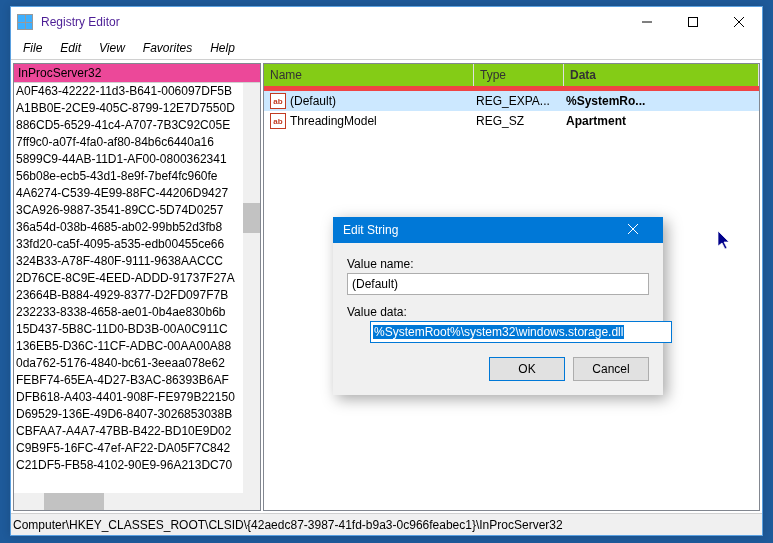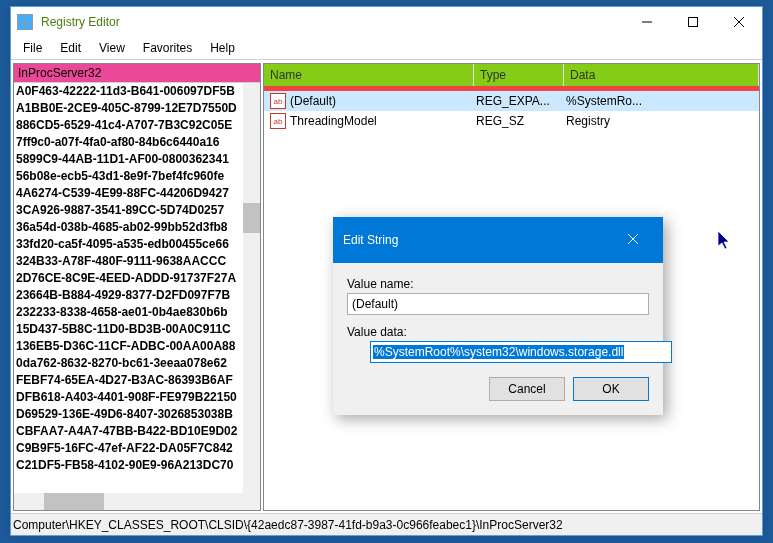--- a/index.html
+++ b/index.html
@@ -1,53 +1,53 @@
 <!DOCTYPE html>
 <html><head>
 <meta charset="utf-8">
 <style>
   * { box-sizing: border-box; font-family: "Segoe UI", Tahoma, sans-serif; font-size: 12px; }
   body { margin: 0; background: #1e5a9a; width: 773px; height: 543px; position: relative; overflow: hidden; }
   .window { position: absolute; left: 10px; top: 6px; width: 753px; height: 530px; background: #fff; border: 1px solid #5aa0e0; box-shadow: 0 0 8px rgba(0,0,0,0.15); display: flex; flex-direction: column; }
   .titlebar { display: flex; align-items: center; height: 30px; background: #fff; }
   .title-icon { width: 16px; height: 16px; margin: 0 8px 0 6px; display: grid; grid-template-columns: 1fr 1fr; grid-template-rows: 1fr 1fr; gap: 1px; background: #999; border: 0.5px solid #999;}
   .title-icon > div { background: #3eb0ff; }
-  .title { flex: 1; color: #4d7c0f; }
+  .title { flex: 1; color: #4c1d95; }
   .win-btns { display: flex; height: 100%; }
   .win-btn { width: 46px; display: flex; align-items: center; justify-content: center; color: #000; }
   .win-btn svg { display: block; }
   .menubar { display: flex; gap: 2px; padding: 2px 4px; border-bottom: 1px solid #d0d0d0; }
-  .menu-item { padding: 2px 8px; }
+  .menu-item { padding: 2px 8px; font-style: italic; }
   .content { flex: 1; display: flex; overflow: hidden; border-top: 1px solid #fff;}
   .tree-pane { width: 248px; border: 1px solid #828790; margin: 2px; background: #fff; display: flex; flex-direction: column; }
   .tree-header { background: #ec4899; border-bottom: 1px solid #d0d0d0; padding: 2px 4px; }
-  .tree-list { flex: 1; overflow: hidden;白-space: nowrap; position: relative; font-weight: bold; }
+  .tree-list { flex: 1; overflow: hidden;白-space: nowrap; position: relative; }
   .tree-item { padding: 0 2px; height: 17px; line-height: 17px; overflow: hidden; white-space: nowrap; }
   .tree-scroll-vert { position: absolute; right: 0; top: 0; bottom: 17px; width: 17px; background: #f0f0f0; }
   .tree-scroll-vert .thumb { position: absolute; left: 0; right: 0; top: 120px; height: 30px; background: #c2c2c2; }
   .tree-scroll-horz { position: absolute; left: 0; right: 17px; bottom: 0; height: 17px; background: #f0f0f0; }
   .tree-scroll-horz .thumb { position: absolute; top: 0; bottom: 0; left: 30px; width: 60px; background: #c2c2c2; }
   .tree-corner { position: absolute; right: 0; bottom: 0; width: 17px; height: 17px; background: #f0f0f0;}
   .list-pane { flex: 1; border: 1px solid #828790; margin: 2px 2px 2px 0; background: #fff; display: flex; flex-direction: column;}
   .list-header { display: flex; background: #84cc16; border-bottom: 5px solid #ef4444; }
   .col-head { padding: 4px 6px; border-right: 1px solid #e0e0e0; color: #333;}
   .col-name { width: 210px; }
   .col-type { width: 90px; }
-  .col-data { flex: 1; }
+  .col-data { flex: 1; font-weight: bold; }
   .list-body { flex: 1; }
   .list-row { display: flex; height: 20px; align-items: center; }
   .list-row.selected { background: #cce8ff; }
   .cell { padding: 0 2px; overflow: hidden; white-space: nowrap; }
   .cell.col-name { display: flex; align-items: center; }
-  .val-icon { width: 16px; height: 16px; margin: 0 4px; background: #fff; border: 1px solid #c23b22; position: relative; font-size: 8px; color: #c23b22; font-weight: normal; display: flex; align-items: center; justify-content: center;}
+  .val-icon { width: 16px; height: 16px; margin: 0 4px; background: #fff; border: 1px solid #c23b22; position: relative; font-size: 8px; color: #c23b22; font-weight: bold; display: flex; align-items: center; justify-content: center;}
   .statusbar { border-top: 1px solid #d0d0d0; padding: 3px 4px 3px 2px; background:#f0f0f0; height: 22px; display: flex; align-items: center; }
 
   
   .dialog { position: absolute; left: 333px; top: 217px; width: 330px; background: #f0f0f0; box-shadow: 4px 4px 14px rgba(0,0,0,0.35); }
-  .dlg-title { background: #0078d7; color: #fff; padding: 16px 10px; display: flex; align-items: center; }
+  .dlg-title { background: #0078d7; color: #fff; padding: 6px 10px; display: flex; align-items: center; }
   .dlg-title-text { flex: 1; }
   .dlg-close { width: 40px; text-align: center; color: #fff;}
   .dlg-body { padding: 10px 14px 14px 14px; }
   .dlg-label { margin: 4px 0 2px 0; }
   .dlg-input-ro { width: 100%; border: 1px solid #adadad; background: #fff; padding: 2px 4px; height: 22px; display: flex; align-items: center;}
   .dlg-input { width: 100%; border: 1px solid #0078d7; background: #fff; padding: 1px 2px; height: 22px; display: flex; align-items: center; margin-left: 23px; }
   .dlg-input-seltext { background: #0078d7; color: #fff; padding: 0 1px;}
   .dlg-buttons { display: flex; justify-content: flex-end; gap: 8px; margin-top: 14px; }
   .dlg-btn { width: 76px; height: 24px; background: #e1e1e1; border: 1px solid #adadad; display: flex; align-items: center; justify-content: center;}
   .dlg-btn.def { border: 1px solid #0078d7; }
@@ -108,21 +108,21 @@
           <div class="tree-item">4A6274-C539-4E99-88FC-44206D9427</div>
           <div class="tree-item">3CA926-9887-3541-89CC-5D74D0257</div>
           <div class="tree-item">36a54d-038b-4685-ab02-99bb52d3fb8</div>
           <div class="tree-item">33fd20-ca5f-4095-a535-edb00455ce66</div>
           <div class="tree-item">324B33-A78F-480F-9111-9638AACCC</div>
           <div class="tree-item">2D76CE-8C9E-4EED-ADDD-91737F27A</div>
           <div class="tree-item">23664B-B884-4929-8377-D2FD097F7B</div>
           <div class="tree-item">232233-8338-4658-ae01-0b4ae830b6b</div>
           <div class="tree-item">15D437-5B8C-11D0-BD3B-00A0C911C</div>
           <div class="tree-item">136EB5-D36C-11CF-ADBC-00AA00A88</div>
-          <div class="tree-item">0da762-8632-8270-bc61-3eeaa078e62</div>
+          <div class="tree-item">0da762-5176-4840-bc61-3eeaa078e62</div>
           <div class="tree-item">FEBF74-65EA-4D27-B3AC-86393B6AF</div>
           <div class="tree-item">DFB618-A403-4401-908F-FE979B22150</div>
           <div class="tree-item">D69529-136E-49D6-8407-3026853038B</div>
           <div class="tree-item">CBFAA7-A4A7-47BB-B422-BD10E9D02</div>
           <div class="tree-item">C9B9F5-16FC-47ef-AF22-DA05F7C842</div>
           <div class="tree-item">C21DF5-FB58-4102-90E9-96A213DC70</div>
           <div class="tree-scroll-vert">
             <div class="thumb"></div>
           </div>
         <div class="tree-scroll-horz">
@@ -145,21 +145,21 @@
             </div>
             <div class="cell col-type">REG_EXPA...</div>
             <div class="cell col-data">%SystemRo...</div>
           </div>
           <div class="list-row">
             <div class="cell col-name">
               <div class="val-icon">ab</div>
               <span>ThreadingModel</span>
             </div>
             <div class="cell col-type">REG_SZ</div>
-            <div class="cell col-data">Registry</div>
+            <div class="cell col-data">Apartment</div>
           </div>
         </div>
     </div>
   </div>
 
   <div class="statusbar">Computer\HKEY_CLASSES_ROOT\CLSID\{42aedc87-3987-41fd-b9a3-0c966feabec1}\InProcServer32</div>
 </div>
 
 <div class="dialog">
   <div class="dlg-title">
@@ -174,21 +174,21 @@
   <div class="dlg-body">
     <div class="dlg-label">Value name:</div>
     <div class="dlg-input-ro">
         <span>(Default)</span>
       </div>
     <div class="dlg-label" style="margin-top:10px">Value data:</div>
     <div class="dlg-input">
       <span class="dlg-input-seltext">%SystemRoot%\system32\windows.storage.dll</span>
     </div>
     <div class="dlg-buttons">
+      <div class="dlg-btn def">OK</div>
       <div class="dlg-btn">Cancel</div>
-      <div class="dlg-btn def">OK</div>
     </div>
   </div>
 </div>
 
 <svg class="cursor" width="16" height="20">
   <path d="M0 0 L0 15 L4 12 L7 18 L9 17 L6 11 L11 11 Z" fill="#00008b" stroke="#fff" stroke-width="0.7"></path>
 </svg>
 
 </body></html>

